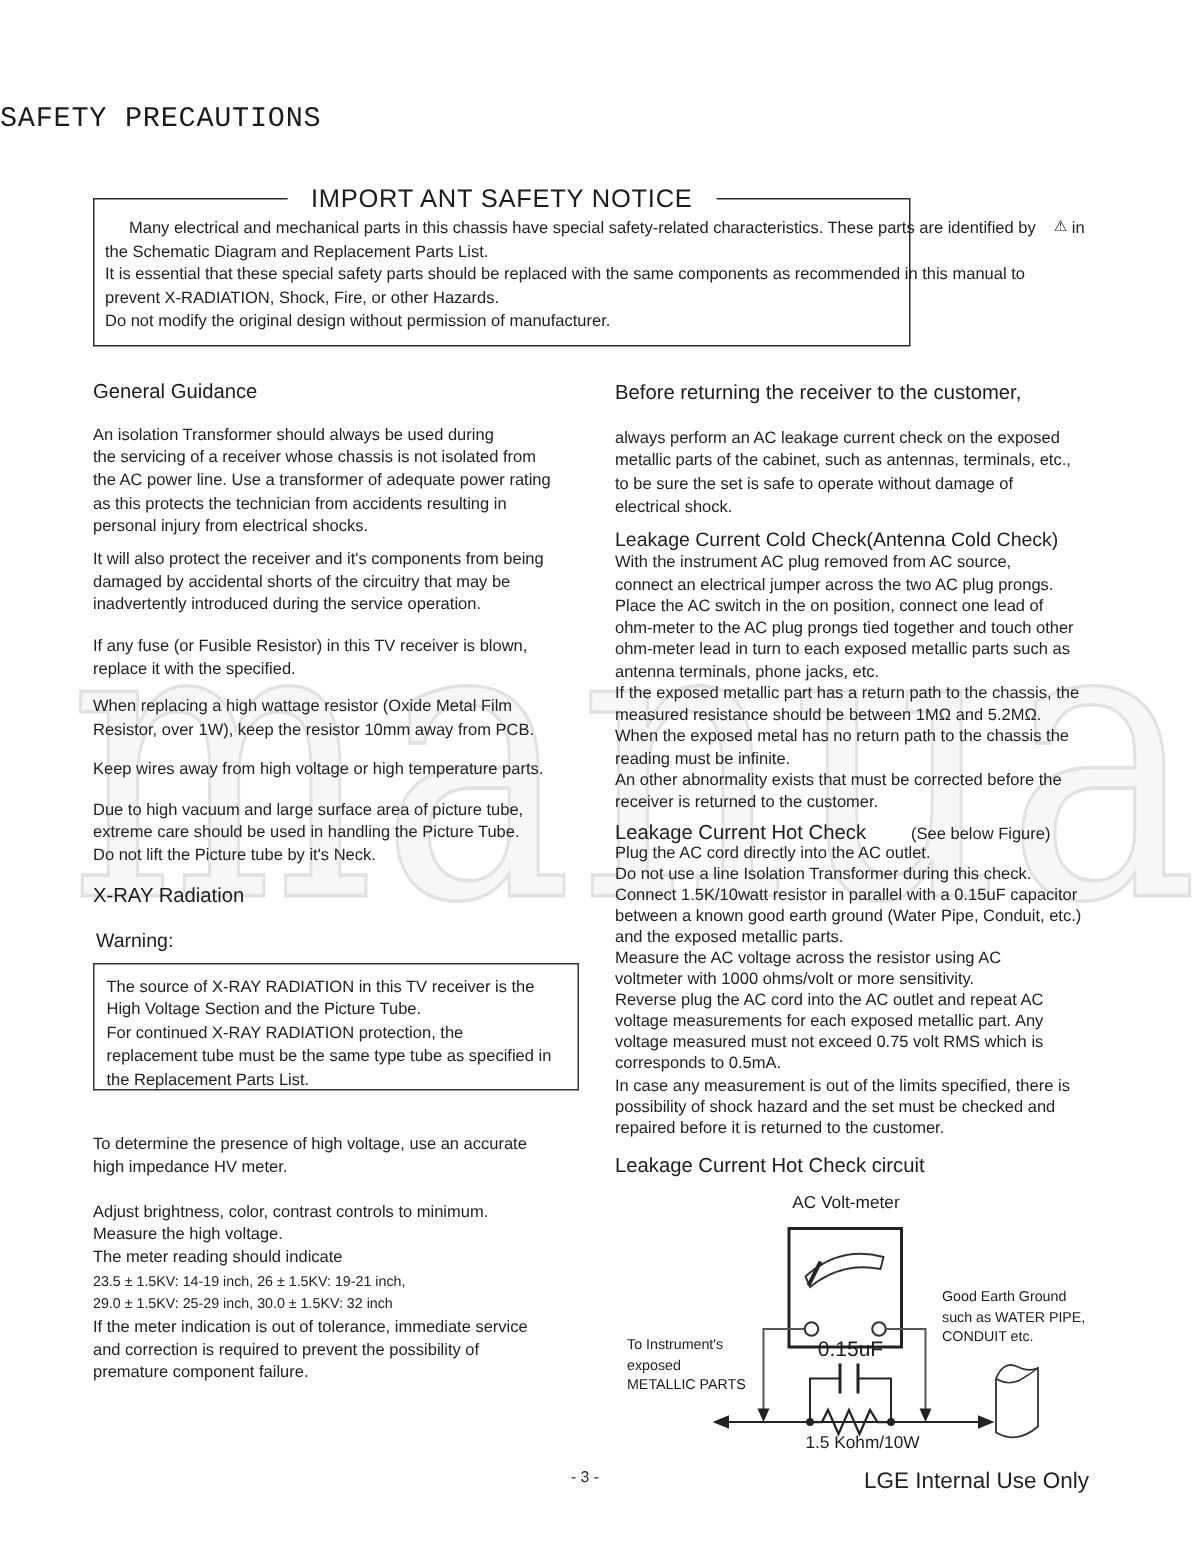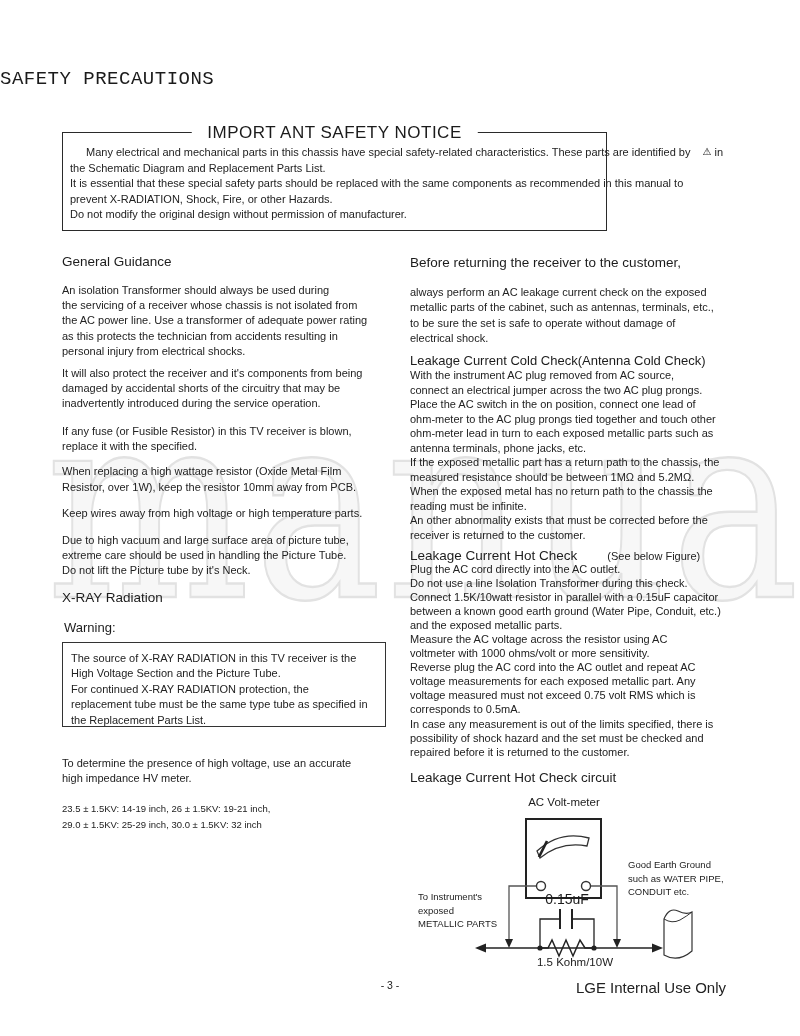--- a/index.html
+++ b/index.html
@@ -109,22 +109,28 @@
     <div class="xray-box-inner body-txt pre" style="line-height:15.4px;">The source of X-RAY RADIATION in this TV receiver is the
 High Voltage Section and the Picture Tube.
 For continued X-RAY RADIATION protection, the
 replacement tube must be the same type tube as specified in
 the Replacement Parts List.</div>
   </div>
 
   <div class="abs body-txt pre" style="left:62px;top:756px;">To determine the presence of high voltage, use an accurate
 high impedance HV meter.</div>
   <div class="abs" style="left:62px;top:801px;">
+    <div class="body-txt pre">Adjust brightness, color, contrast controls to minimum.
+Measure the high voltage.
+The meter reading should indicate</div>
     <div class="small-txt pre">23.5 ± 1.5KV: 14-19 inch, 26 ± 1.5KV: 19-21 inch,
 29.0 ± 1.5KV: 25-29 inch, 30.0 ± 1.5KV: 32 inch</div>
+    <div class="body-txt pre">If the meter indication is out of tolerance, immediate service
+and correction is required to prevent the possibility of
+premature component failure.</div>
   </div>
 
   <div class="abs" style="left:410px;top:253px;"><span class="h-big">Before returning the receiver to the customer,</span></div>
   <div class="abs rc-txt pre" style="left:410px;top:285px;line-height:15.4px;">always perform an AC leakage current check on the exposed
 metallic parts of the cabinet, such as antennas, terminals, etc.,
 to be sure the set is safe to operate without damage of
 electrical shock.</div>
 
   <div class="abs" style="left:410px;top:351px;"><span class="h-mid">Leakage Current Cold Check(Antenna Cold Check)</span></div>
   <div class="abs rc-txt pre" style="left:410px;top:368px;">With the instrument AC plug removed from AC source,

